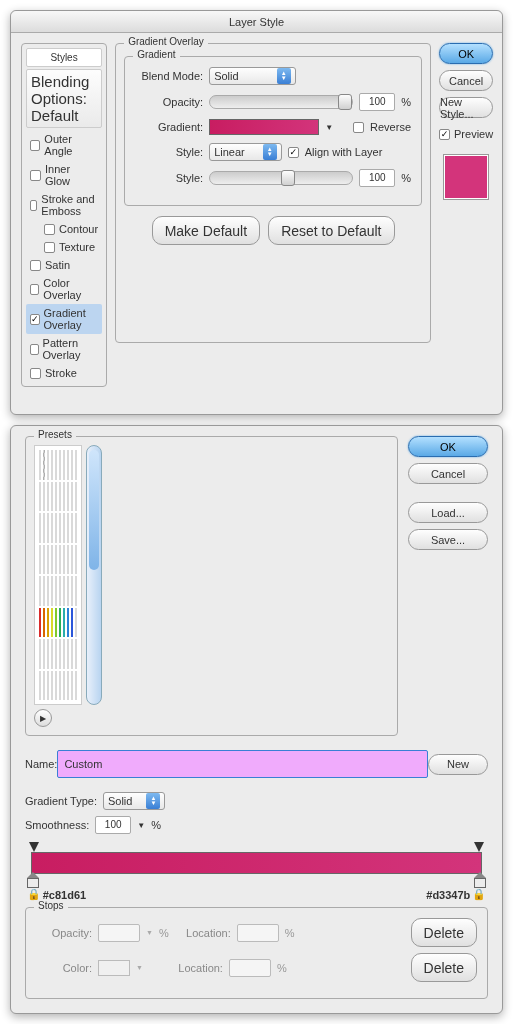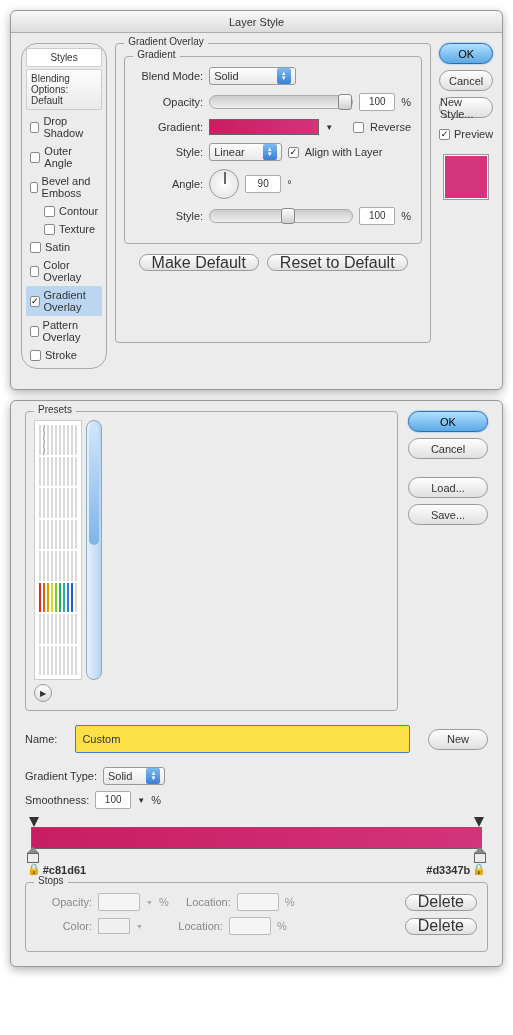--- a/index.html
+++ b/index.html
@@ -6,62 +6,62 @@
 body{background:#fff;width:513px}
 .dialog{background:#ececec;border:1px solid #999;border-radius:6px;margin:10px;box-shadow:0 3px 10px rgba(0,0,0,.3);position:relative}
 .titlebar{height:22px;line-height:22px;text-align:center;font-weight:400;background:linear-gradient(#f8f8f8,#dcdcdc);border-bottom:1px solid #aaa;border-radius:6px 6px 0 0;font-size:12px;position:relative}
 .traffic{position:absolute;left:8px;top:4px;display:flex;gap:6px}
 .traffic span{width:12px;height:12px;border-radius:50%;display:block;border:1px solid rgba(0,0,0,.2)}
 .tr{background:radial-gradient(circle at 30% 30%,#ff8a80,#e53935)}
 .ty{background:radial-gradient(circle at 30% 30%,#ffe082,#fbc02d)}
 .tg{background:radial-gradient(circle at 30% 30%,#a5d6a7,#43a047)}
 .body{display:flex;padding:10px;gap:8px}
 .styles-col{width:130px}
-.fieldset{border:1px solid #aaa;border-radius:16px;padding:6px;background:#ececec;margin-bottom:10px;position:relative}
+.fieldset{border:1px solid #aaa;border-radius:4px;padding:6px;background:#ececec;margin-bottom:17px;position:relative}
 .fieldset-label{position:absolute;top:-8px;left:8px;background:#ececec;padding:0 4px;font-size:10px}
 .style-head{background:#fff;border:1px solid #ccc;padding:3px 4px;font-size:10px;text-align:center;border-radius:2px;margin-bottom:2px}
-.style-sub{background:linear-gradient(#fdfdfd,#eaeaea);border:1px solid #ccc;padding:3px 4px;font-size:10px;border-radius:2px;margin-bottom:2px}
+.style-sub{background:linear-gradient(#fdfdfd,#eaeaea);border:1px solid #ccc;padding:3px 4px;font-size:15px;border-radius:2px;margin-bottom:2px}
 .style-item{display:flex;align-items:center;gap:4px;padding:3px 4px;font-size:10px;border-radius:2px}
 .style-item.sel{background:#bcd5f0}
 .style-item.indent{padding-left:18px}
 .chk{width:11px;height:11px;border:1px solid #888;border-radius:2px;background:#fff;display:inline-flex;align-items:center;justify-content:center;font-size:9px;color:#333}
 .chk.on::after{content:"✓";font-size:9px;color:#000}
 .center-col{flex:1}
 .gr-group{border:1px solid #aaa;border-radius:4px;padding:8px 8px 12px;position:relative;min-height:300px}
 .gr-inner{border:1px solid #aaa;border-radius:4px;padding:10px;position:relative;margin-top:4px}
 .row{display:flex;align-items:center;gap:6px;margin-bottom:8px;font-size:10px}
 .row .lbl{width:68px;text-align:right}
 .select{background:linear-gradient(#fefefe,#e8e8e8);border:1px solid #999;border-radius:3px;height:18px;display:flex;align-items:center;padding:0 4px;gap:4px;font-size:10px}
 .sel-arrows{background:linear-gradient(#7db9f0,#3a7fd5);width:14px;height:16px;border-radius:2px;display:flex;flex-direction:column;align-items:center;justify-content:center;color:#fff;font-size:6px;line-height:5px}
 .slider{height:14px;flex:1;position:relative;background:linear-gradient(#ccc,#eee);border-radius:7px;border:1px solid #aaa}
 .slider-thumb{position:absolute;top:-2px;width:14px;height:16px;background:linear-gradient(#fdfdfd,#d0d0d0);border:1px solid #888;border-radius:3px}
 .numbox{width:36px;height:18px;border:1px solid #aaa;background:#fff;text-align:center;font-size:10px;line-height:16px;border-radius:2px}
 .grad-swatch{width:110px;height:16px;border:1px solid #666;cursor:pointer}
 .grad-pink{background:linear-gradient(90deg,#c81d61,#d3347b)}
 .dial{width:30px;height:30px;border:1px solid #999;border-radius:50%;background:radial-gradient(#fff,#ddd);position:relative}
 .dial::after{content:"";position:absolute;width:2px;height:12px;background:#666;left:14px;top:2px}
-.btn{background:linear-gradient(#fefefe,#e0e0e0);border:1px solid #999;border-radius:10px;padding:2px 12px;font-size:16px;height:17px;display:inline-flex;align-items:center;justify-content:center;cursor:pointer}
+.btn{background:linear-gradient(#fefefe,#e0e0e0);border:1px solid #999;border-radius:10px;padding:2px 12px;font-size:14px;height:29px;display:inline-flex;align-items:center;justify-content:center;cursor:pointer}
 .btn-row{display:flex;gap:8px;justify-content:center;margin-top:10px}
 .right-col{width:80px;display:flex;flex-direction:column;gap:6px;align-items:stretch}
 .btn-main{background:linear-gradient(#b3e0ff,#5aa9e6);border:1px solid #2a6db0;border-radius:11px;height:21px;font-size:11px;display:flex;align-items:center;justify-content:center;color:#000;font-weight:500;cursor:pointer;box-shadow:0 0 2px #5aa9e6}
 .btn-reg{background:linear-gradient(#fefefe,#e0e0e0);border:1px solid #999;border-radius:11px;height:21px;font-size:11px;display:flex;align-items:center;justify-content:center;cursor:pointer}
 .preview-chk{display:flex;align-items:center;gap:4px;font-size:11px;margin-top:4px;justify-content:center}
 .preview-sw{width:46px;height:46px;margin:8px auto 0;border:1px solid #999;box-shadow:inset 0 0 0 1px #fff}
 
 .ged-body{padding:10px 14px 14px}
 .ged-top{display:flex;gap:10px}
 .presets{flex:1;border:1px solid #aaa;border-radius:4px;padding:8px;position:relative}
 .preset-grid{display:grid;grid-template-columns:repeat(10,1fr);gap:2px;background:#fff;border:1px solid #ccc;padding:4px;height:260px;overflow:hidden}
 .preset-cell{border:1px solid rgba(0,0,0,.15);cursor:pointer}
 .ged-scroll{width:16px;height:260px;background:linear-gradient(90deg,#e8f0fb,#b8d4f0);border:1px solid #8ab;border-radius:8px;margin-left:4px;position:relative}
 .ged-scroll::after{content:"";position:absolute;top:4px;left:2px;right:2px;height:120px;background:linear-gradient(#cfe5fb,#7fb4e8);border-radius:6px}
 .ged-right{width:80px;display:flex;flex-direction:column;gap:6px}
 .popup-arrow{width:18px;height:18px;border:1px solid #999;border-radius:50%;background:linear-gradient(#fff,#ddd);display:flex;align-items:center;justify-content:center;font-size:8px;margin-top:4px;align-self:flex-start;cursor:pointer}
-.name-row{display:flex;align-items:center;gap:18px;margin:14px 0}
-.name-input{flex:1;height:28px;border:1px solid #3a7fd5;background:#fde047;padding:0 6px;font-size:11px;border-radius:2px}
+.name-row{display:flex;align-items:center;gap:0;margin:14px 0}
+.name-input{flex:1;height:28px;border:1px solid #3a7fd5;background:#f0abfc;padding:0 6px;font-size:11px;border-radius:2px}
 .grad-bar-wrap{margin:8px 0 4px;position:relative;padding:10px 6px}
 .grad-bar{height:22px;border:1px solid #666;background:linear-gradient(90deg,#c81d61,#d3347b)}
 .stop-top{position:absolute;top:0;width:10px;height:10px;background:#333;clip-path:polygon(0 0,100% 0,50% 100%)}
 .stop-bot{position:absolute;bottom:-2px;width:12px;height:14px}
 .stop-bot::before{content:"";display:block;width:0;height:0;border-left:6px solid transparent;border-right:6px solid transparent;border-bottom:6px solid #888;margin:0 auto}
 .stop-bot::after{content:"";display:block;width:10px;height:8px;margin:0 auto;border:1px solid #666}
 .hex-row{display:flex;justify-content:space-between;padding:0 2px;font-size:11px;color:#c00;font-weight:bold}
 .stops-group{border:1px solid #aaa;border-radius:4px;padding:10px;position:relative;margin-top:6px}
 .stops-row{display:flex;align-items:center;gap:6px;margin-bottom:6px;font-size:10px}
 .stops-row .lbl{width:56px;text-align:right;color:#888}
@@ -77,29 +77,29 @@
     <span>Layer Style</span>
   </div>
   <div class="body">
     <div class="styles-col">
       <div class="fieldset" style="padding:4px">
         <div class="style-head">Styles</div>
         <div class="style-sub">Blending Options: Default</div>
         <div id="style-items">
             <div class="style-item">
               <span class="chk"></span>
-              <span>Drop Shadow</span>
-            </div>
-            <div class="style-item">
-              <span class="chk"></span>
               <span>Outer Angle</span>
             </div>
             <div class="style-item">
               <span class="chk"></span>
-              <span>Bevel and Emboss</span>
+              <span>Inner Glow</span>
+            </div>
+            <div class="style-item">
+              <span class="chk"></span>
+              <span>Stroke and Emboss</span>
             </div>
             <div class="style-item indent">
               <span class="chk"></span>
               <span>Contour</span>
             </div>
             <div class="style-item indent">
               <span class="chk"></span>
               <span>Texture</span>
             </div>
             <div class="style-item">
@@ -156,26 +156,20 @@
           </div>
           <div class="row">
             <span class="lbl">Style:</span>
             <div class="select">
                 <span>Linear</span>
                 <span style="width:10px"></span>
                 <span class="sel-arrows">▲<br>▼</span>
               </div>
             <span class="chk on"></span>
             <span>Align with Layer</span>
-          </div>
-          <div class="row">
-            <span class="lbl">Angle:</span>
-            <div class="dial"></div>
-            <div class="numbox">90</div>
-            <span>°</span>
           </div>
           <div class="row">
             <span class="lbl">Style:</span>
             <div class="slider" style="width:110px">
                 <div class="slider-thumb" style="left:50%"></div>
               </div>
             <div class="numbox">100</div>
             <span>%</span>
           </div>
         </div>

